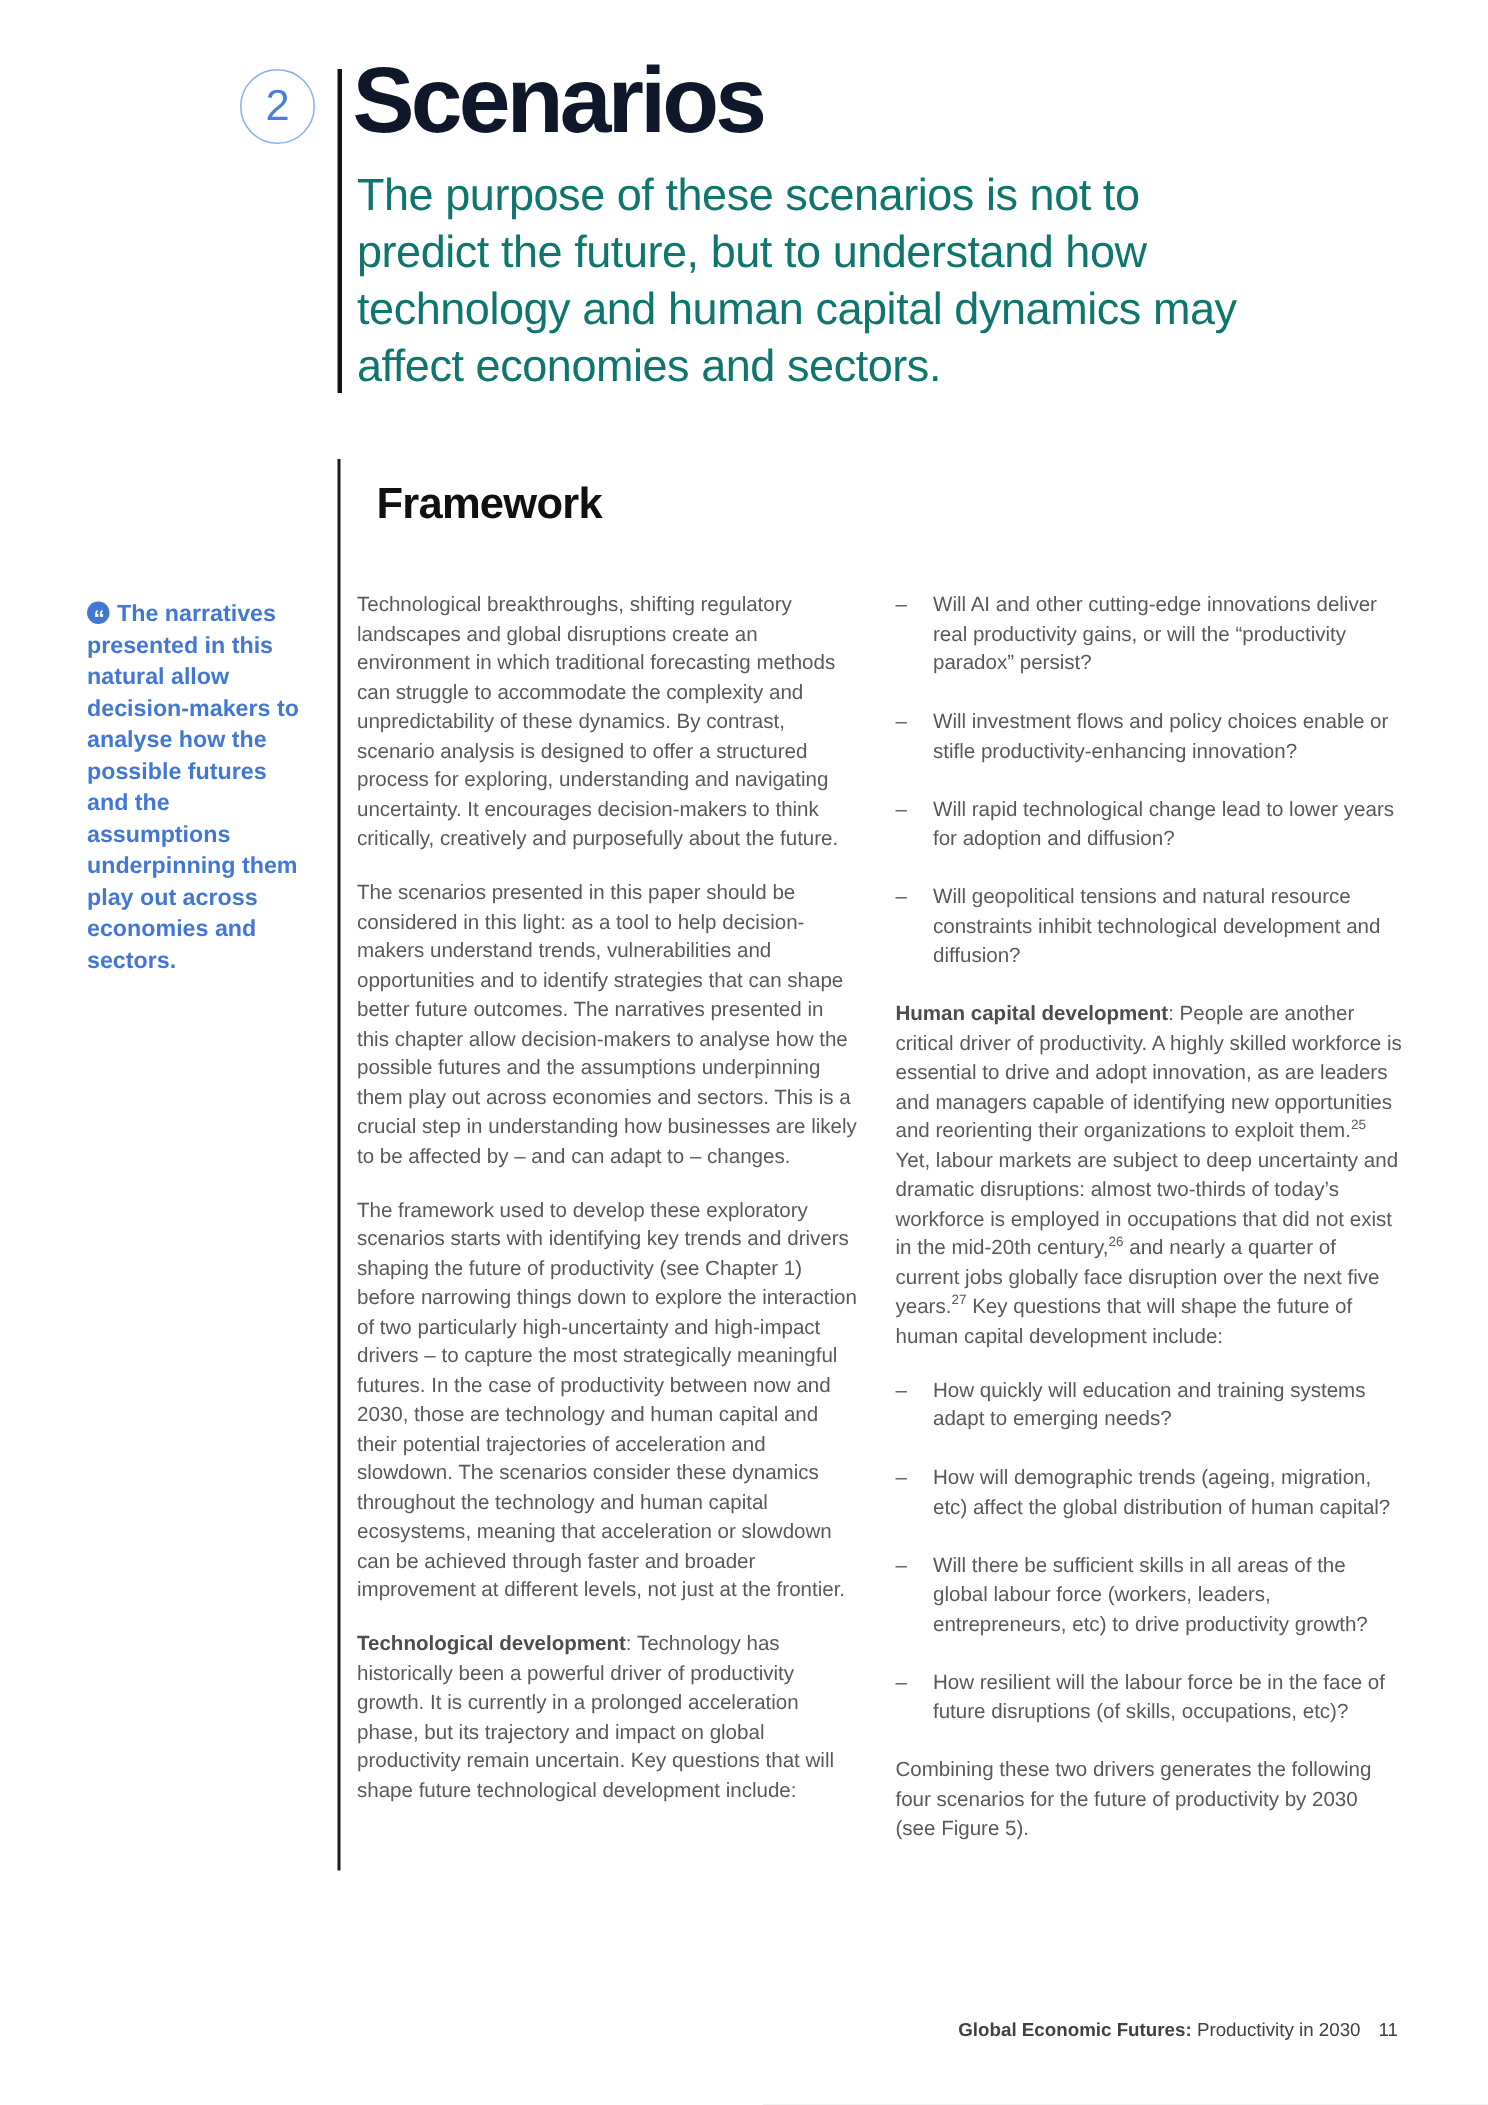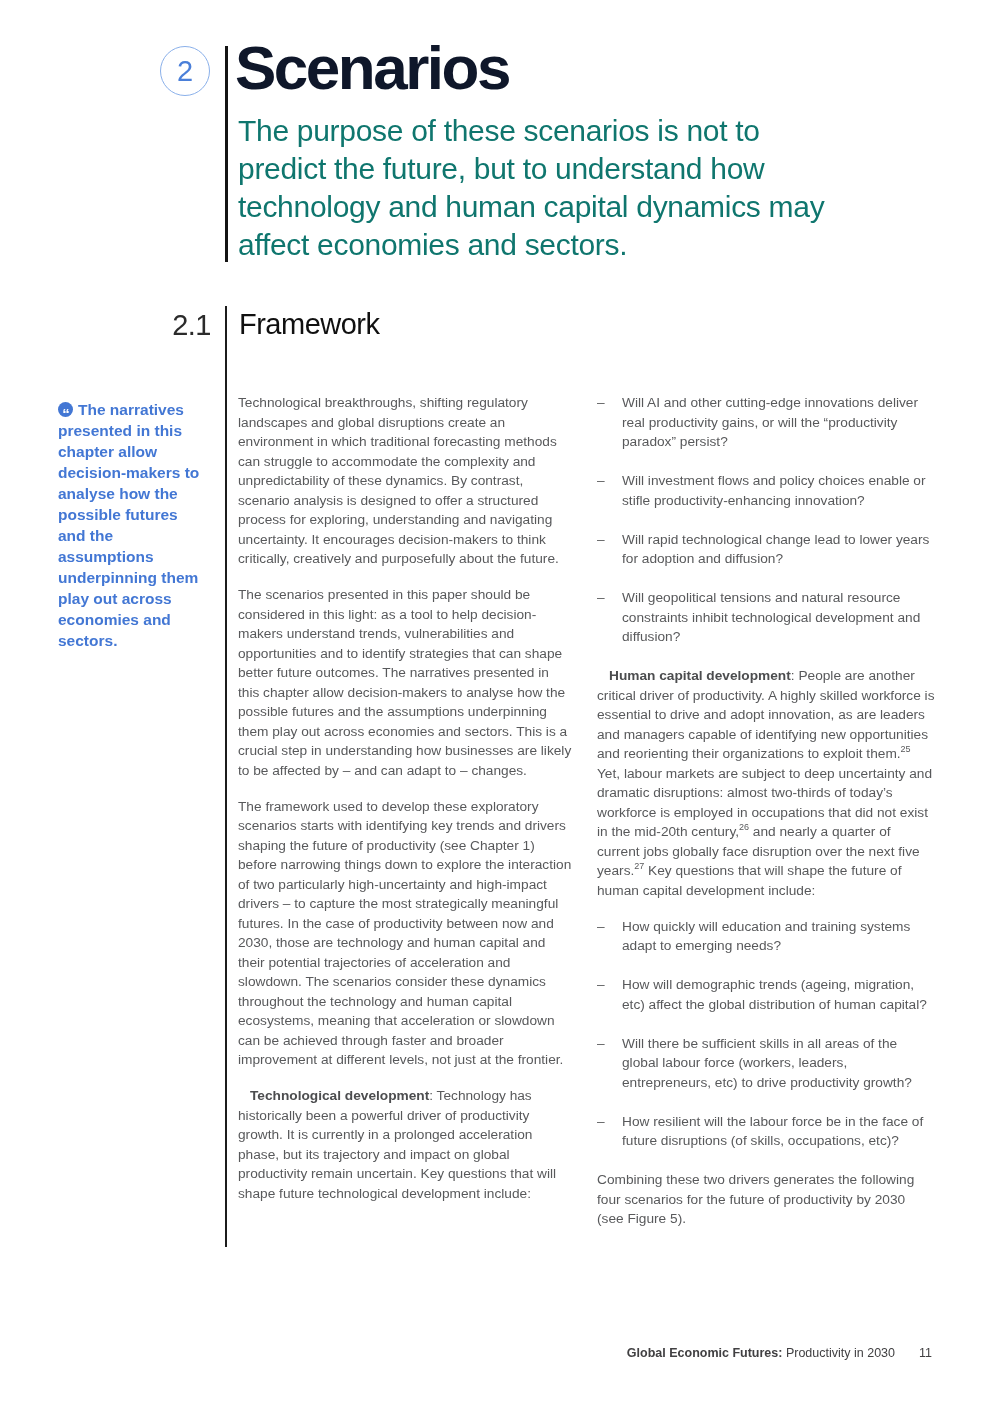--- a/index.html
+++ b/index.html
@@ -24,70 +24,69 @@
     position:absolute; left:238px; top:112px; width:608px; margin:0;
     font-size:30px; line-height:38px; font-weight:400; letter-spacing:-0.3px; color:#0f766e;
   }
   
   .section-number {
     position:absolute; left:0; top:309px; width:211px; text-align:right;
     font-size:29px; color:#2b2b2b; letter-spacing:-0.5px;
   }
   .section-rule { position:absolute; left:225px; top:306px; width:2px; height:941px; background:#1c1c1c; }
   .section-title {
-    position:absolute; left:239px; top:308px; margin:0;
-    font-size:29px; font-weight:400; letter-spacing:-0.5px; color:#101010;
+    position:absolute; left:239px; top:308px; margin:12px;
+    font-size:29px; font-weight:700; letter-spacing:-0.5px; color:#101010;
   }
   
   .pullquote {
     position:absolute; left:58px; top:399px; width:142px;
     font-size:15.5px; line-height:21px; font-weight:700; color:#4377d4;
   }
   .quote-badge {
     display:inline-flex; width:15px; height:15px; border-radius:50%;
     background:#4377d4; color:#ffffff; align-items:center; justify-content:center;
     vertical-align:-2px; margin-right:5px; overflow:hidden;
   }
   .quote-badge .qg { display:block; font-size:15px; line-height:0; margin-top:9px; letter-spacing:-1px; }
   
   .col { position:absolute; top:393px; font-size:13.7px; line-height:19.5px; color:#58595b; }
   .col-left  { left:238px; width:336px; }
   .col-right { left:597px; width:338px; }
   .col p { margin:0 0 16.5px 0; }
-  .col strong { font-weight:700; color:#4c4d4f;margin-left:12px; }
+  .col strong { font-weight:700; color:#4c4d4f; }
   .bullet { display:flex; margin:0 0 19.5px 0; }
   .bullet .dash { flex:none; width:25px; }
   sup { font-size:9px; line-height:0; vertical-align:super; }
   
   .footer {
     position:absolute; top:1346px; right:60px;
-    font-size:12.5px; color:#414042; display:flex; gap:24px; align-items:baseline;
+    font-size:12.5px; color:#414042; display:flex; gap:12px; align-items:baseline;
   }
   .footer .b { font-weight:700; }
 </style>
 </head>
 <body>
 
 <div class="page">
 
   <div class="chapter-circle">
     <span>2</span>
   </div>
   <div class="title-rule"></div>
   <h1 class="chapter-title">Scenarios</h1>
   <p class="chapter-subtitle">The purpose of these scenarios is not to predict the future, but to understand how technology and human capital dynamics may affect economies and sectors.</p>
 
-  <div class="section-number">2.1</div>
   <div class="section-rule"></div>
   <h2 class="section-title">Framework</h2>
 
   <div class="pullquote">
     <span class="quote-badge">
         <span class="qg">“</span>
-      </span><span>The narratives presented in this chapter allow decision-makers to analyse how the possible futures and the assumptions underpinning them play out across economies and sectors.</span>
+      </span><span>The narratives presented in this natural allow decision-makers to analyse how the possible futures and the assumptions underpinning them play out across economies and sectors.</span>
   </div>
 
   <div class="col col-left">
     <p>Technological breakthroughs, shifting regulatory landscapes and global disruptions create an environment in which traditional forecasting methods can struggle to accommodate the complexity and unpredictability of these dynamics. By contrast, scenario analysis is designed to offer a structured process for exploring, understanding and navigating uncertainty. It encourages decision-makers to think critically, creatively and purposefully about the future.</p>
     <p>The scenarios presented in this paper should be considered in this light: as a tool to help decision-makers understand trends, vulnerabilities and opportunities and to identify strategies that can shape better future outcomes. The narratives presented in this chapter allow decision-makers to analyse how the possible futures and the assumptions underpinning them play out across economies and sectors. This is a crucial step in understanding how businesses are likely to be affected by – and can adapt to – changes.</p>
     <p>The framework used to develop these exploratory scenarios starts with identifying key trends and drivers shaping the future of productivity (see Chapter 1) before narrowing things down to explore the interaction of two particularly high-uncertainty and high-impact drivers – to capture the most strategically meaningful futures. In the case of productivity between now and 2030, those are technology and human capital and their potential trajectories of acceleration and slowdown. The scenarios consider these dynamics throughout the technology and human capital ecosystems, meaning that acceleration or slowdown can be achieved through faster and broader improvement at different levels, not just at the frontier.</p>
     <p><strong>Technological development</strong><span>: Technology has historically been a powerful driver of productivity growth. It is currently in a prolonged acceleration phase, but its trajectory and impact on global productivity remain uncertain. Key questions that will shape future technological development include:</span></p>
   </div>
 
   <div class="col col-right">

